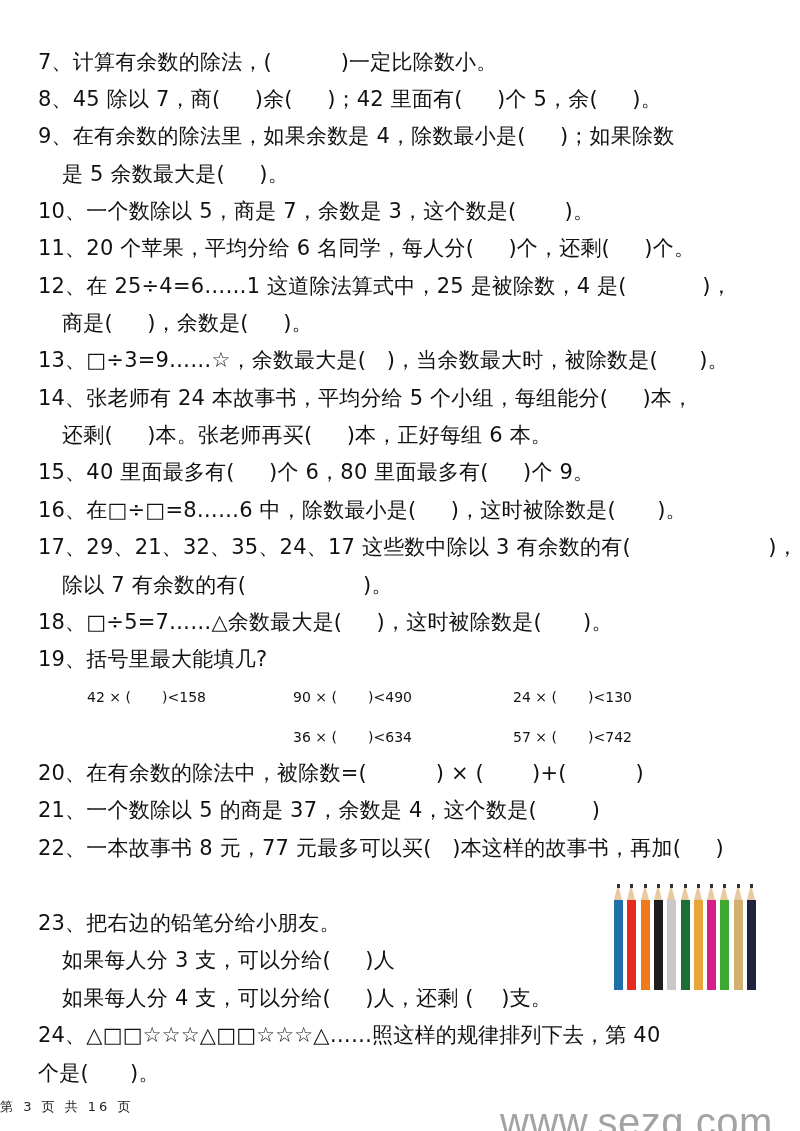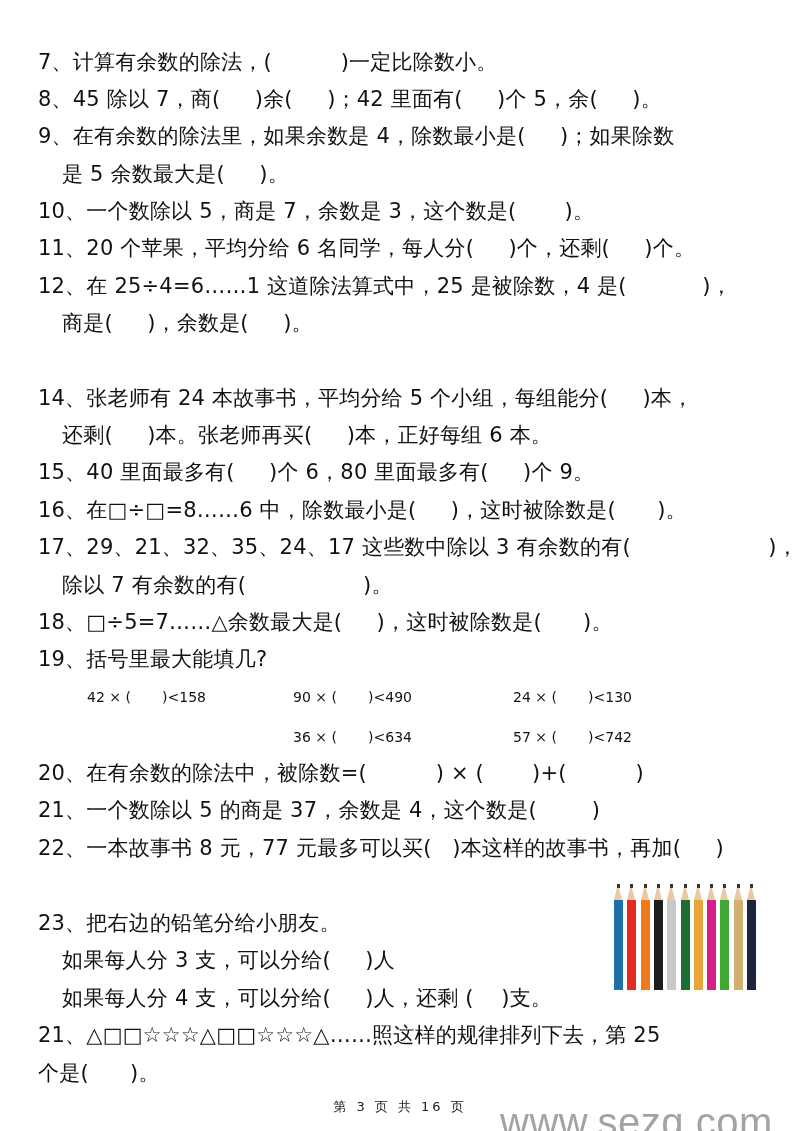--- a/index.html
+++ b/index.html
@@ -12,35 +12,36 @@
   .col { position: absolute; font-size: 14px; line-height: 37px; height: 37px; white-space: pre; }
   .pencils { position: absolute; left: 610px; top: 884px; width: 150px; height: 108px; }
   .pencil { position: absolute; top: 0; width: 9px; height: 106px; }
   .pencil .tip { position: absolute; left: 0; top: 0; width: 0; height: 0;
                  border-left: 4.5px solid transparent; border-right: 4.5px solid transparent;
                  border-bottom: 16px solid #e8c9a0; }
   .pencil .lead { position: absolute; left: 3px; top: 0; width: 3px; height: 4px; background: #333; }
   .pencil .body { position: absolute; left: 0; top: 16px; width: 9px; height: 90px; }
   .watermark { position: absolute; left: 500px; top: 1100px; font-family: "Liberation Sans", sans-serif;
                font-size: 40px; color: #a3a3a3; letter-spacing: 0.5px; }
-  .footer { position: absolute; left: 0; width: 800px; top: 1098px; text-align: center;
+  .footer { position: absolute; left: 0; width: 800px; top: 1098px; text-align: left;
             font-size: 13px; color: #222; letter-spacing: 3px; }
 </style>
 </head>
 <body>
 
 <div class="page">
   <div class="line" style="top:44px">7、计算有余数的除法，(          )一定比除数小。</div>
   <div class="line" style="top:81px">8、45 除以 7，商(     )余(     )；42 里面有(     )个 5，余(     )。</div>
   <div class="line" style="top:118px">9、在有余数的除法里，如果余数是 4，除数最小是(     )；如果除数</div>
   <div class="line indent" style="top:156px">是 5 余数最大是(     )。</div>
   <div class="line" style="top:193px">10、一个数除以 5，商是 7，余数是 3，这个数是(       )。</div>
   <div class="line" style="top:230px">11、20 个苹果，平均分给 6 名同学，每人分(     )个，还剩(     )个。</div>
   <div class="line" style="top:268px">12、在 25÷4=6……1 这道除法算式中，25 是被除数，4 是(           )，</div>
   <div class="line indent" style="top:305px">商是(     )，余数是(     )。</div>
+  <div class="line" style="top:342px">13、□÷3=9……☆，余数最大是(   )，当余数最大时，被除数是(      )。</div>
   <div class="line" style="top:380px">14、张老师有 24 本故事书，平均分给 5 个小组，每组能分(     )本，</div>
   <div class="line indent" style="top:417px">还剩(     )本。张老师再买(     )本，正好每组 6 本。</div>
   <div class="line" style="top:454px">15、40 里面最多有(     )个 6，80 里面最多有(     )个 9。</div>
   <div class="line" style="top:492px">16、在□÷□=8……6 中，除数最小是(     )，这时被除数是(      )。</div>
   <div class="line" style="top:529px">17、29、21、32、35、24、17 这些数中除以 3 有余数的有(                    )，</div>
   <div class="line indent" style="top:567px">除以 7 有余数的有(                 )。</div>
   <div class="line" style="top:604px">18、□÷5=7……△余数最大是(     )，这时被除数是(      )。</div>
   <div class="line" style="top:641px">19、括号里最大能填几?</div>
 
   <div class="col" style="left:87px;top:679px">42 × (       )&lt;158</div>
@@ -48,21 +49,21 @@
   <div class="col" style="left:513px;top:679px">24 × (       )&lt;130</div>
   <div class="col" style="left:293px;top:719px">36 × (       )&lt;634</div>
   <div class="col" style="left:513px;top:719px">57 × (       )&lt;742</div>
 
   <div class="line" style="top:755px">20、在有余数的除法中，被除数=(          ) × (       )+(          )</div>
   <div class="line" style="top:792px">21、一个数除以 5 的商是 37，余数是 4，这个数是(        )</div>
   <div class="line" style="top:830px">22、一本故事书 8 元，77 元最多可以买(   )本这样的故事书，再加(     )</div>
   <div class="line" style="top:905px">23、把右边的铅笔分给小朋友。</div>
   <div class="line indent" style="top:942px">如果每人分 3 支，可以分给(     )人</div>
   <div class="line indent" style="top:980px">如果每人分 4 支，可以分给(     )人，还剩 (    )支。</div>
-  <div class="line" style="top:1017px">21、△□□☆☆☆△□□☆☆☆△……照这样的规律排列下去，第 25</div>
+  <div class="line" style="top:1017px">24、△□□☆☆☆△□□☆☆☆△……照这样的规律排列下去，第 40</div>
   <div class="line" style="top:1055px">个是(      )。</div>
 
   <div class="pencils" id="pencils">
       <div class="pencil" style="left: 4px;">
         <div class="tip"></div>
         <div class="lead"></div>
         <div class="body" style="background: rgb(31, 111, 168);"></div>
       </div>
       <div class="pencil" style="left: 17.3px;">
         <div class="tip"></div>

